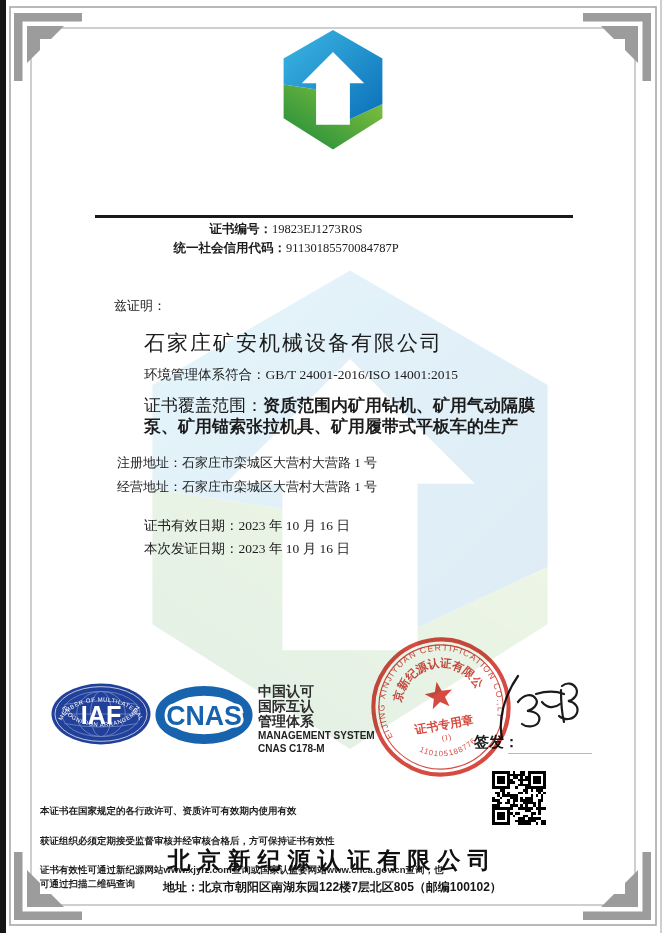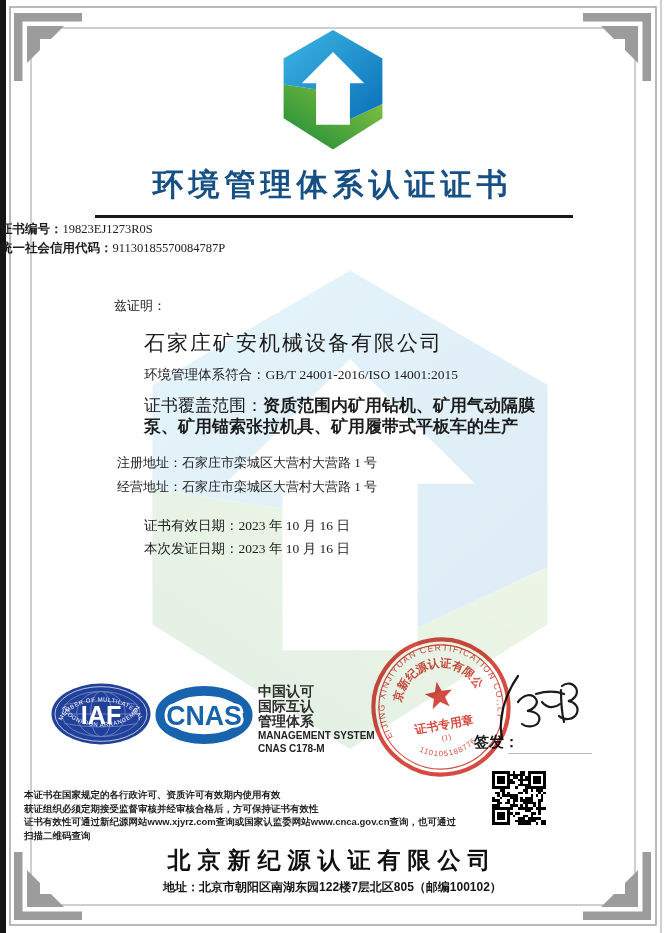--- a/index.html
+++ b/index.html
@@ -3,30 +3,30 @@
 <meta charset="utf-8">
 <style>
   html,body{margin:0;padding:0;background:#ffffff;}
   .page{position:relative;width:665px;height:933px;background:#fff;overflow:hidden;
         font-family:"Liberation Serif","DejaVu Serif",serif;color:#1c1c1c;}
   .abs{position:absolute;}
   .sans{font-family:"Liberation Sans","DejaVu Sans",sans-serif;}
   .title{left:0;top:164px;width:100%;text-align:center;font-size:31px;font-weight:700;
          color:#175084;letter-spacing:5px;}
   .rule{left:95px;top:215px;width:478px;height:2.5px;background:#1a1a1a;}
-  .rline{left:0;width:572px;text-align:left;font-size:12.5px;}
+  .rline{left:0;width:572px;text-align:center;font-size:12.5px;}
   .rline b{font-weight:700;}
   .company{left:144px;top:320px;font-size:21px;font-weight:400;letter-spacing:2px;margin-top:9px;}
   .scope{left:144px;top:395px;width:406px;font-size:17px;line-height:21px;}
   .scope .cnt{font-weight:700;}
   .line13{font-size:13px;}
   .line135{font-size:13.5px;}
   .accred-cn{font-size:14px;line-height:15px;font-weight:600;color:#2e2e2e;}
   .accred-en{font-size:10px;line-height:13px;font-weight:700;color:#222;}
-  .foot p{margin:0;font-size:9.5px;line-height:13.5px;font-weight:700;color:#1f1f1f;}
+  .foot p{margin:16px;font-size:9.5px;line-height:13.5px;font-weight:700;color:#1f1f1f;}
   .stamp{mix-blend-mode:multiply;opacity:.92;}
   .signline{left:508px;top:753px;width:84px;height:1px;background:#b9b9b9;}
   .signlabel{left:474px;top:733px;font-size:15px;font-weight:700;}
   #qr{left:492px;top:771px;width:54px;height:54px;display:grid;
       grid-template-columns:repeat(21,1fr);grid-template-rows:repeat(21,1fr);background:#fff;}
   #qr i{display:block;}
   #qr i.q{background:#000;}
   .issuer{left:0;top:845px;width:100%;text-align:center;font-size:23px;font-weight:600;
           letter-spacing:7px;color:#101010;}
   .issuer-addr{left:0;top:879px;width:100%;text-align:center;font-size:12px;font-weight:700;color:#151515;}
@@ -74,21 +74,20 @@
     </g>
     <use href="#corner" transform="translate(665,0) scale(-1,1)"></use>
     <use href="#corner" transform="translate(0,933) scale(1,-1)"></use>
     <use href="#corner" transform="translate(665,933) scale(-1,-1)"></use>
   </svg>
 
   <svg class="abs" style="left:247px;top:26px" width="172" height="130" viewBox="0 0 100 100">
     <use href="#logo-sym"></use>
   </svg>
 
-  <div class="abs title sans">环境管理体系认证证书</div>
   <div class="abs rule"></div>
 
   <div class="abs rline" style="top:221px">
     <b>证书编号：</b><span>19823EJ1273R0S</span>
   </div>
   <div class="abs rline" style="top:240px">
     <b>统一社会信用代码：</b><span>91130185570084787P</span>
   </div>
 
   <div class="abs line13" style="left:114px;top:297px">兹证明：</div>

